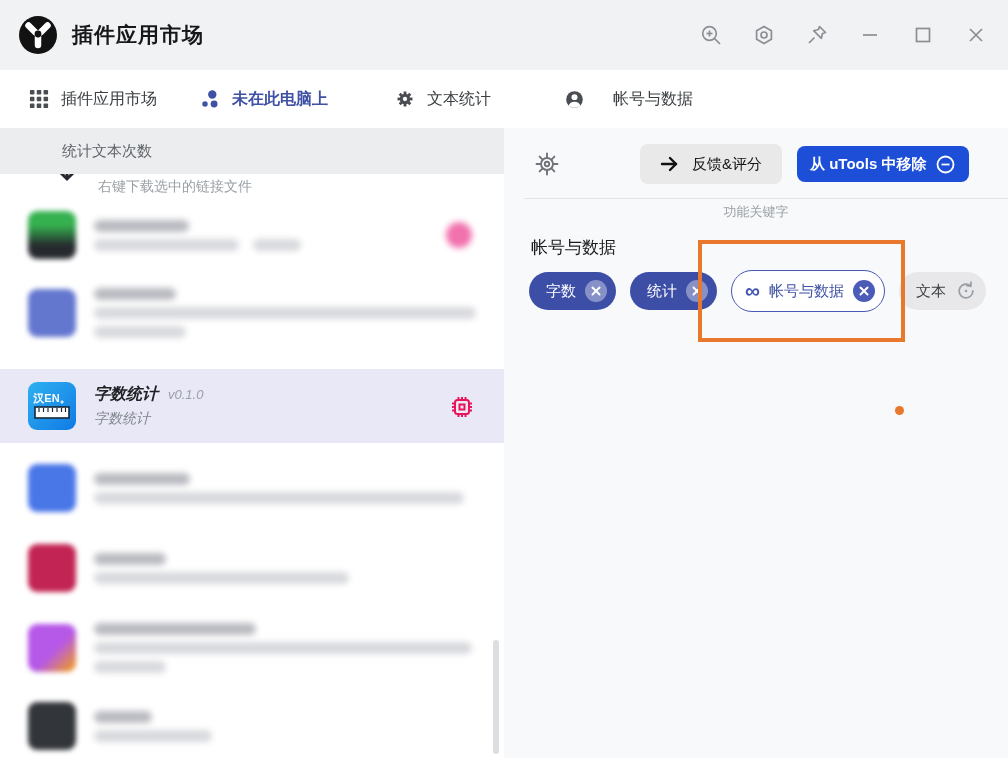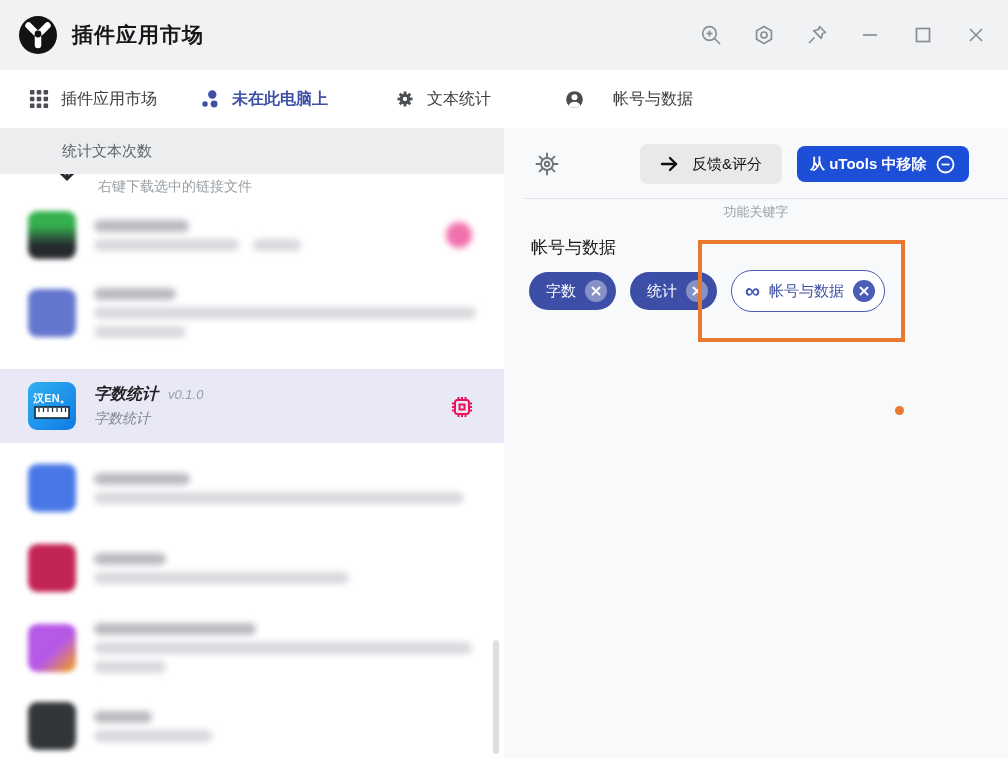--- a/index.html
+++ b/index.html
@@ -363,17 +363,25 @@
     <div class="chip outline">
       <span class="inf">∞</span>
       <span>帐号与数据</span>
       <span class="x-circle x-solid">
         <svg width="10" height="10" viewBox="0 0 10 10" stroke="#ffffff" stroke-width="2" stroke-linecap="round">
             <line x1="1.5" y1="1.5" x2="8.5" y2="8.5"></line>
             <line x1="8.5" y1="1.5" x2="1.5" y2="8.5"></line>
           </svg>
       </span>
     </div>
+    <div class="chip plain">
+      <span>文本</span>
+      <svg class="hist-ic" viewBox="0 0 24 24" fill="none" stroke="#9aa0a6" stroke-width="2" stroke-linecap="round">
+        <path d="M19.5 12a7.5 7.5 0 1 1-2.6-5.7"></path>
+        <polyline points="17.5,2.5 17.2,6.8 13,6" fill="none"></polyline>
+        <circle cx="12" cy="12" r="1.4" fill="#9aa0a6" stroke="none"></circle>
+      </svg>
+    </div>
   </div>
 </div>
 
 <div class="ann-rect"></div>
 <div class="ann-dot"></div>
 
 </body></html>

